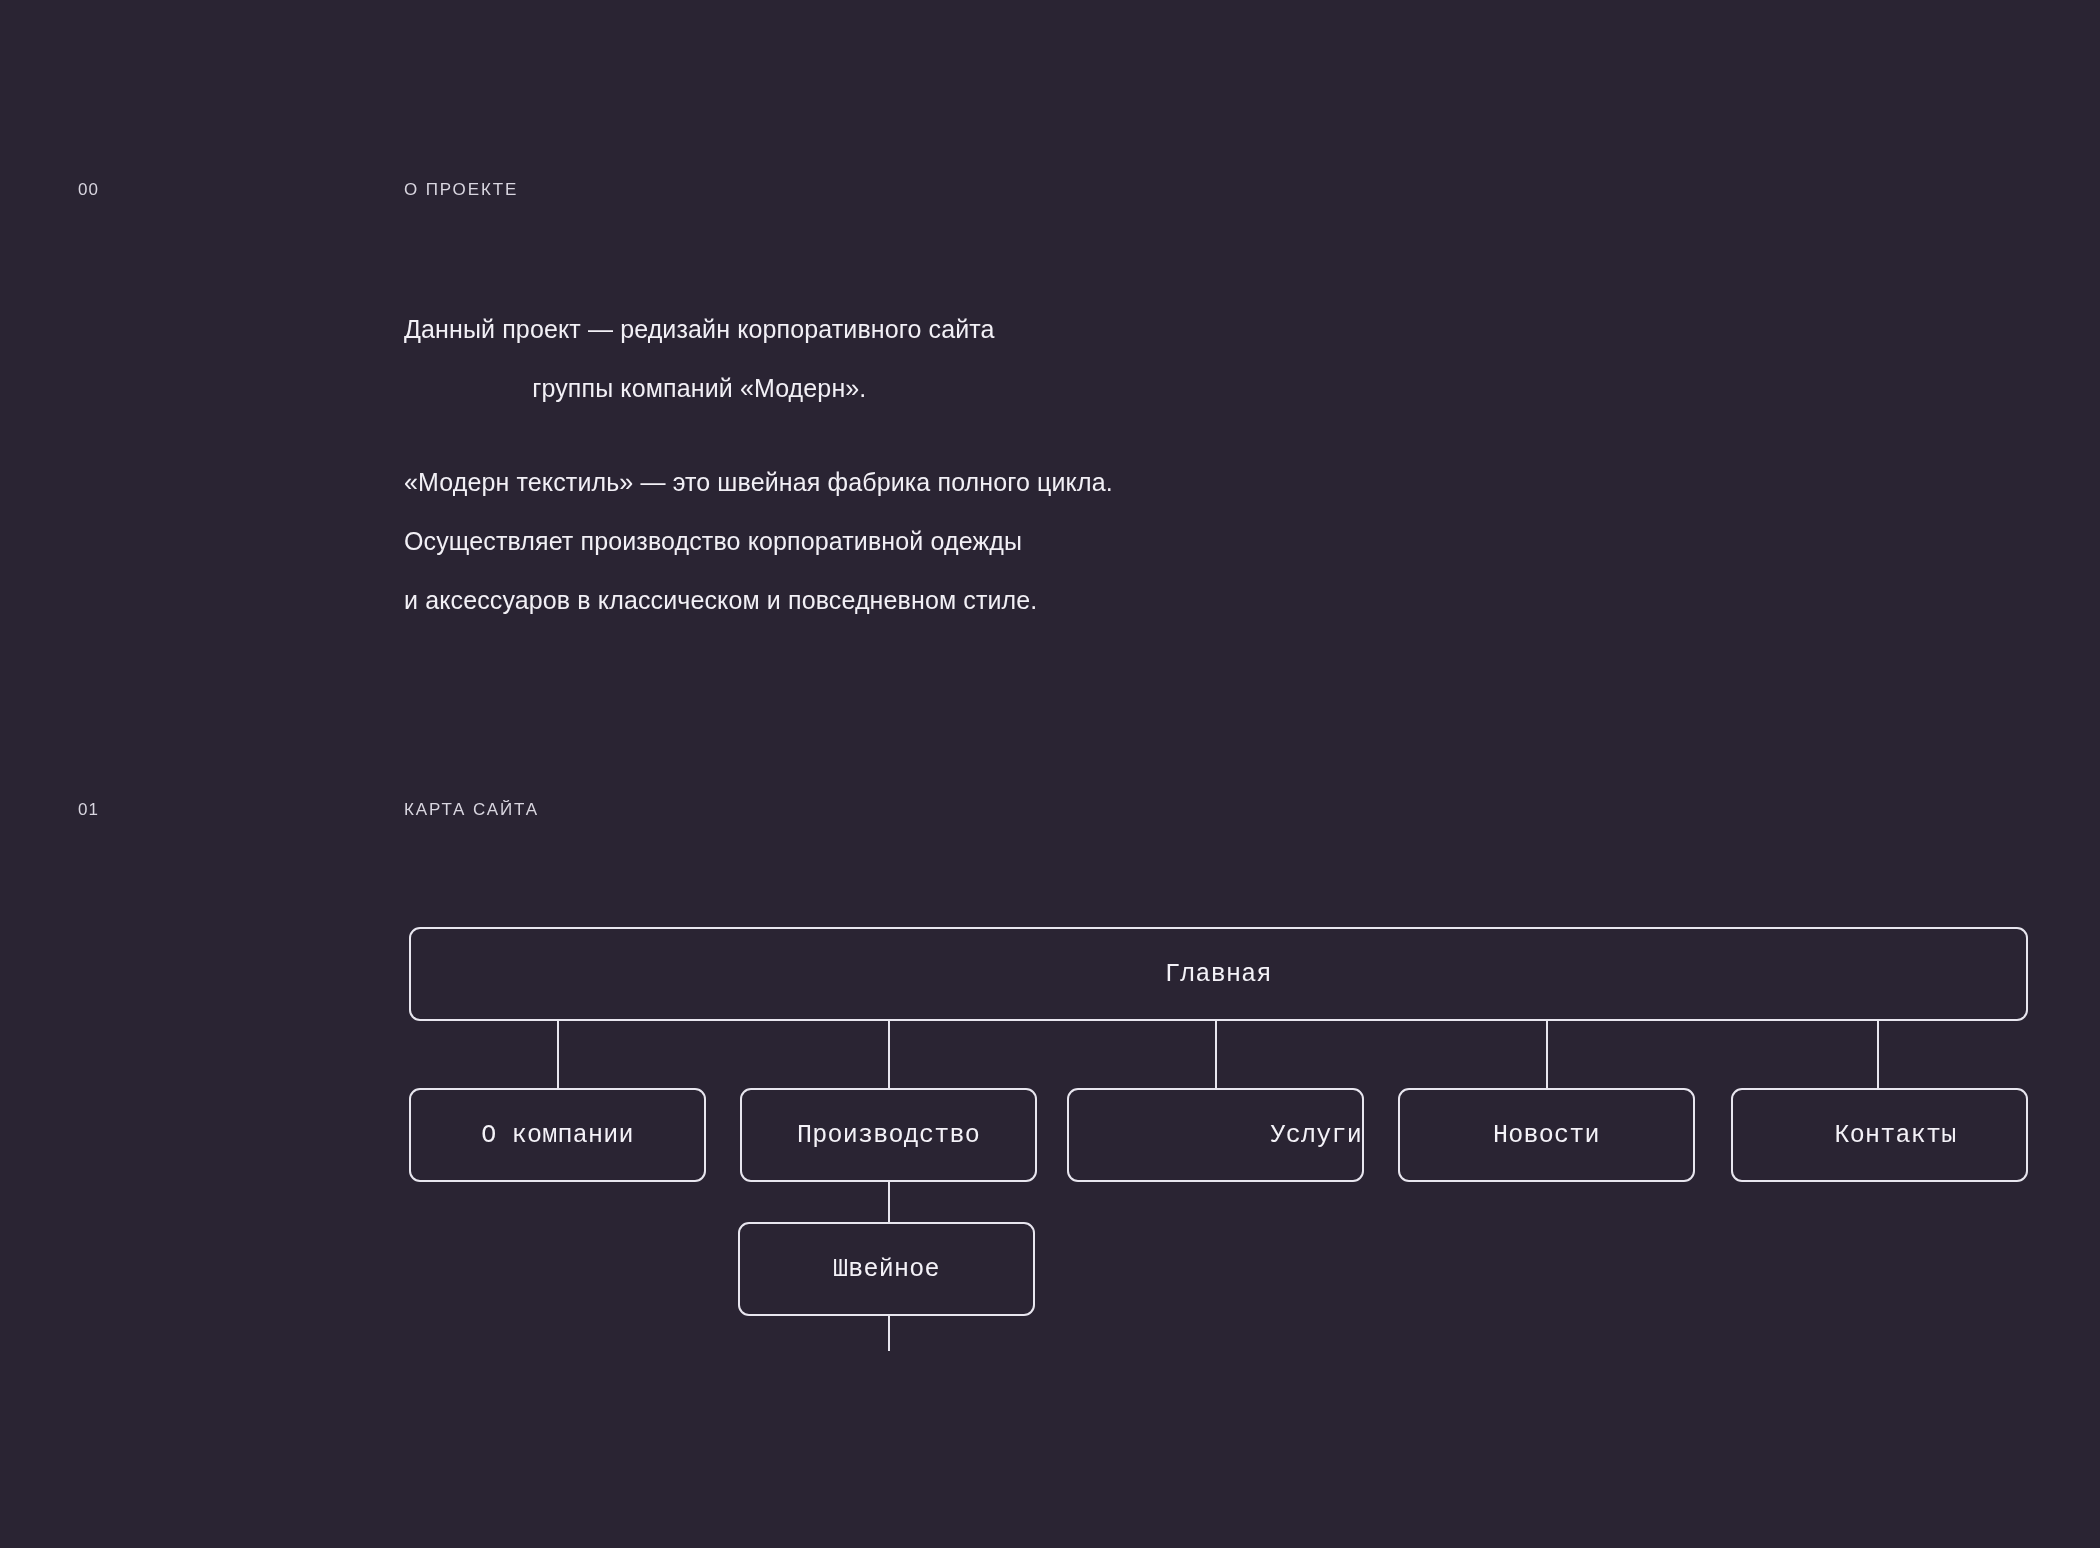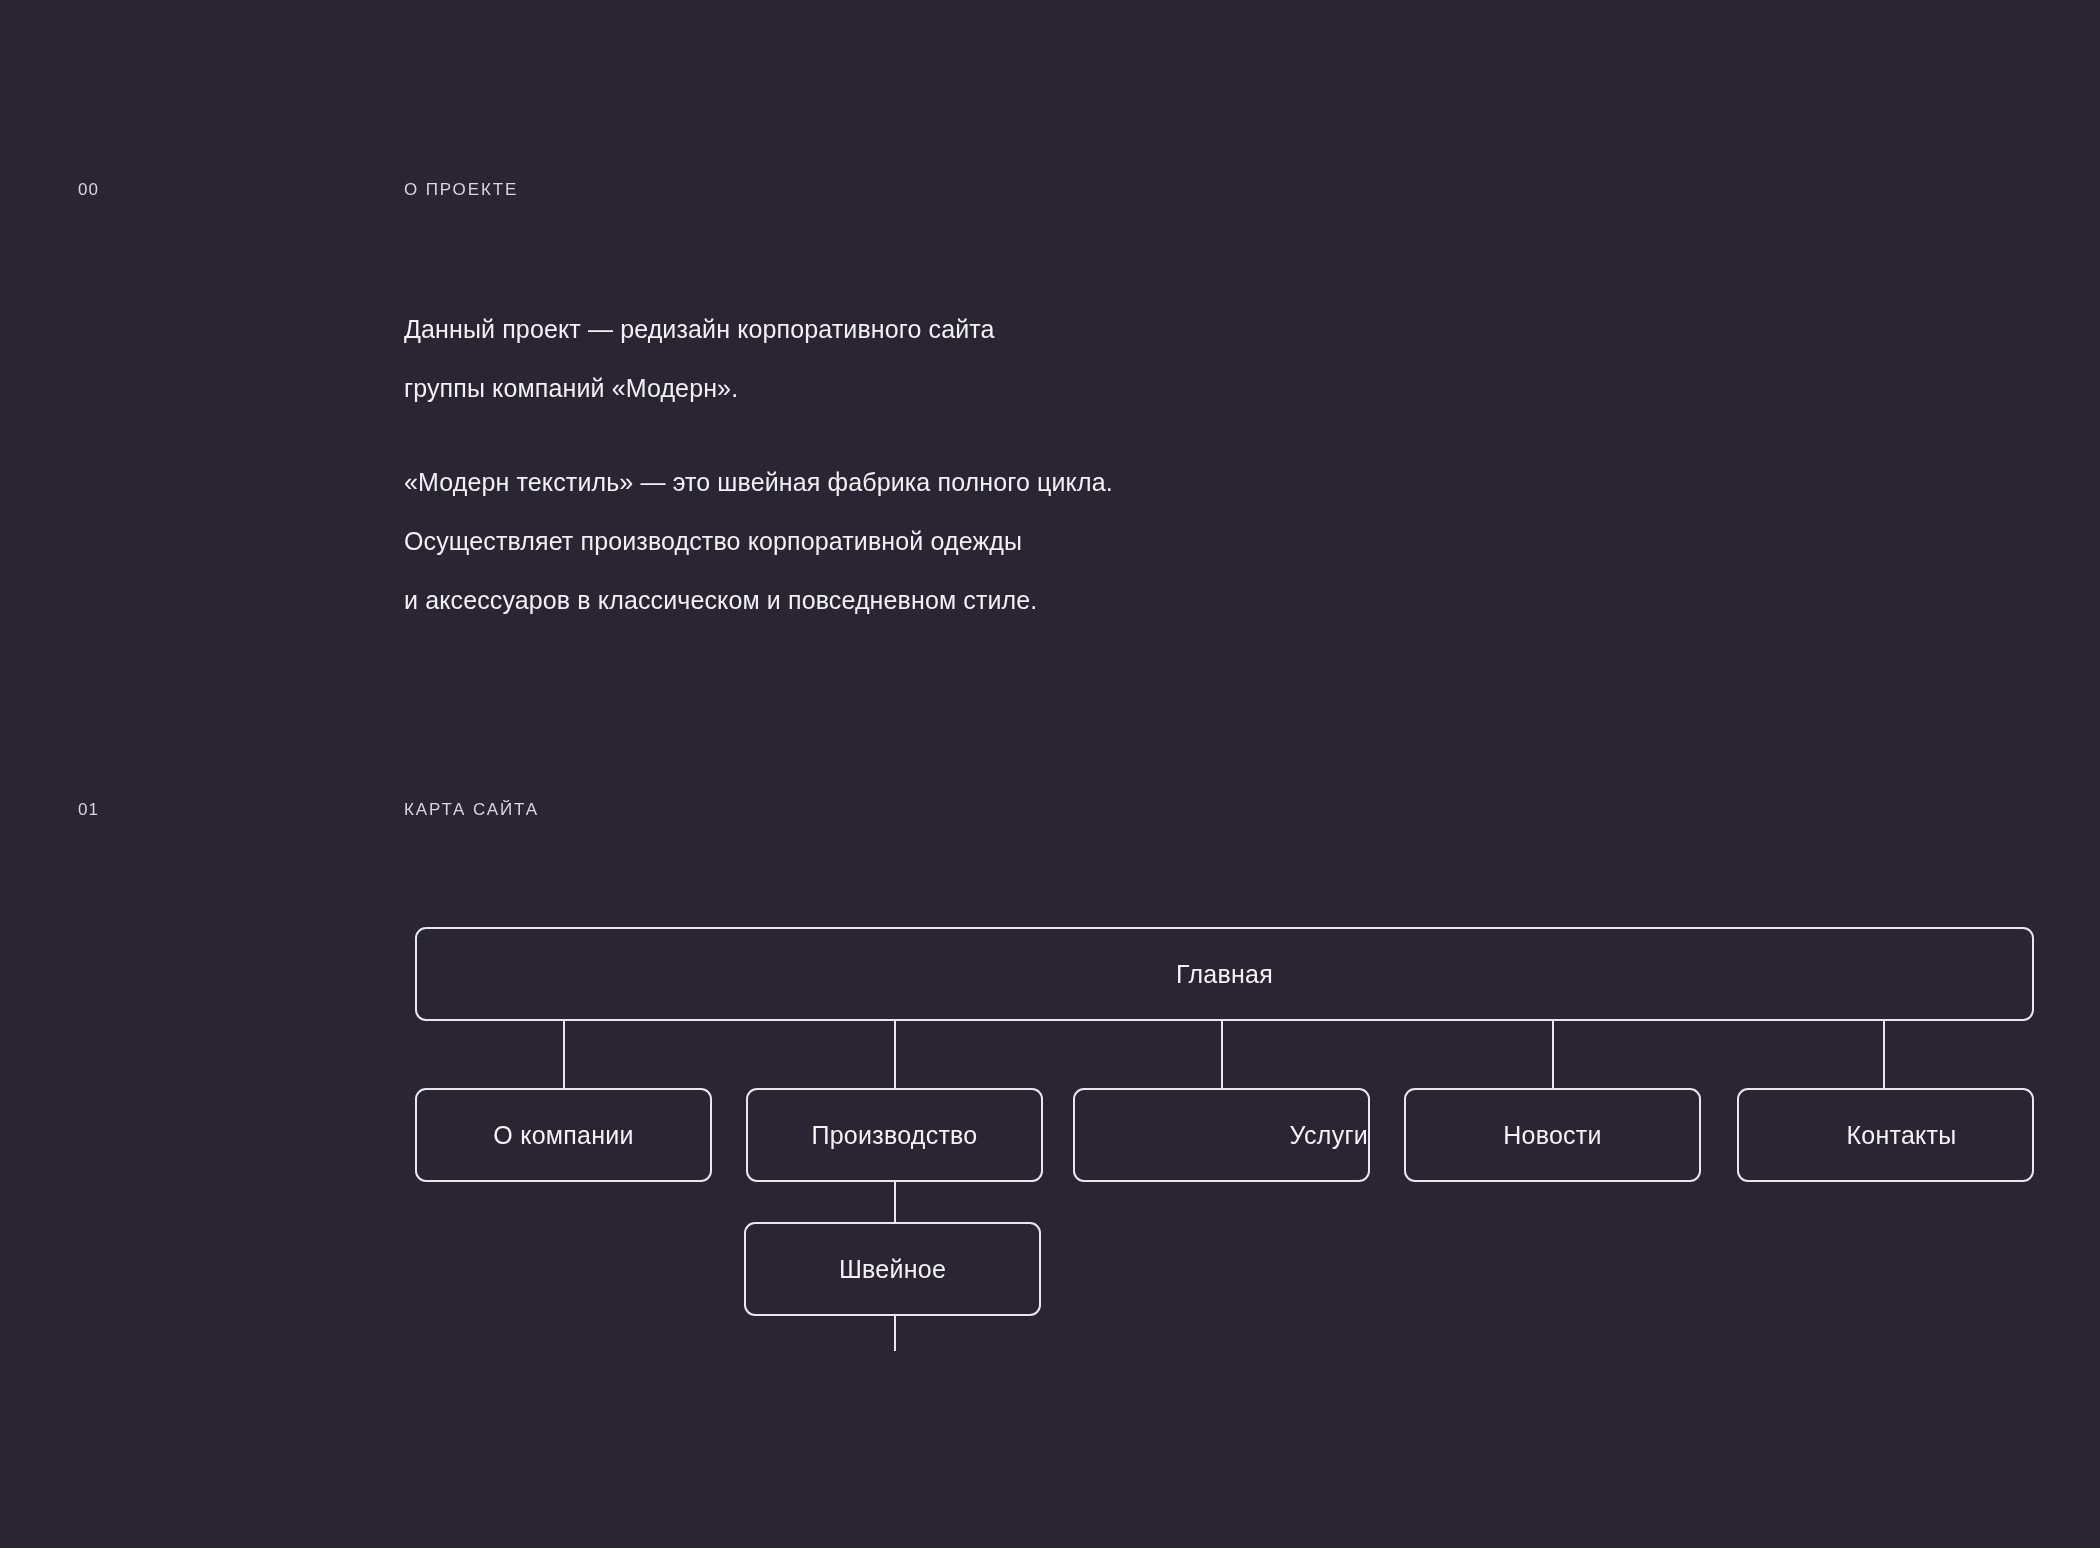--- a/index.html
+++ b/index.html
@@ -59,25 +59,26 @@
     color: #f2f0f6;
     letter-spacing: 0.005em;
     white-space: nowrap;
     font-weight: 400;
   }
   .copy-line { display: block; }
 
   
   .sitemap {
     position: absolute;
-    left: 8px;
+    left: 2px;
     top: 0;
     width: 1698px;
     height: 1548px;
     pointer-events: none;
+    font-family: Liberation Mono, monospace;
   }
   .node {
     position: absolute;
     box-sizing: border-box;
     border: 2px solid #e8e6ef;
     border-radius: 11px;
     background: transparent;
     display: flex;
     align-items: center;
     justify-content: center;
@@ -97,21 +98,21 @@
 </head>
 <body>
 
 <div class="page">
 
   <div class="section-head" style="top:180px;">
     <span class="sec-num">00</span>
     <span class="sec-label">О ПРОЕКТЕ</span>
   </div>
 
-  <div class="copy-block" style="top:300px;">
+  <div class="copy-block" style="top:300px;text-align:center;">
     <span class="copy-line">Данный проект — редизайн корпоративного сайта</span>
     <span class="copy-line">группы компаний «Модерн».</span>
   </div>
 
   <div class="copy-block" style="top:453px;">
     <span class="copy-line">«Модерн текстиль» — это швейная фабрика полного цикла.</span>
     <span class="copy-line">Осуществляет производство корпоративной одежды</span>
     <span class="copy-line">и аксессуаров в классическом и повседневном стиле.</span>
   </div>
 

